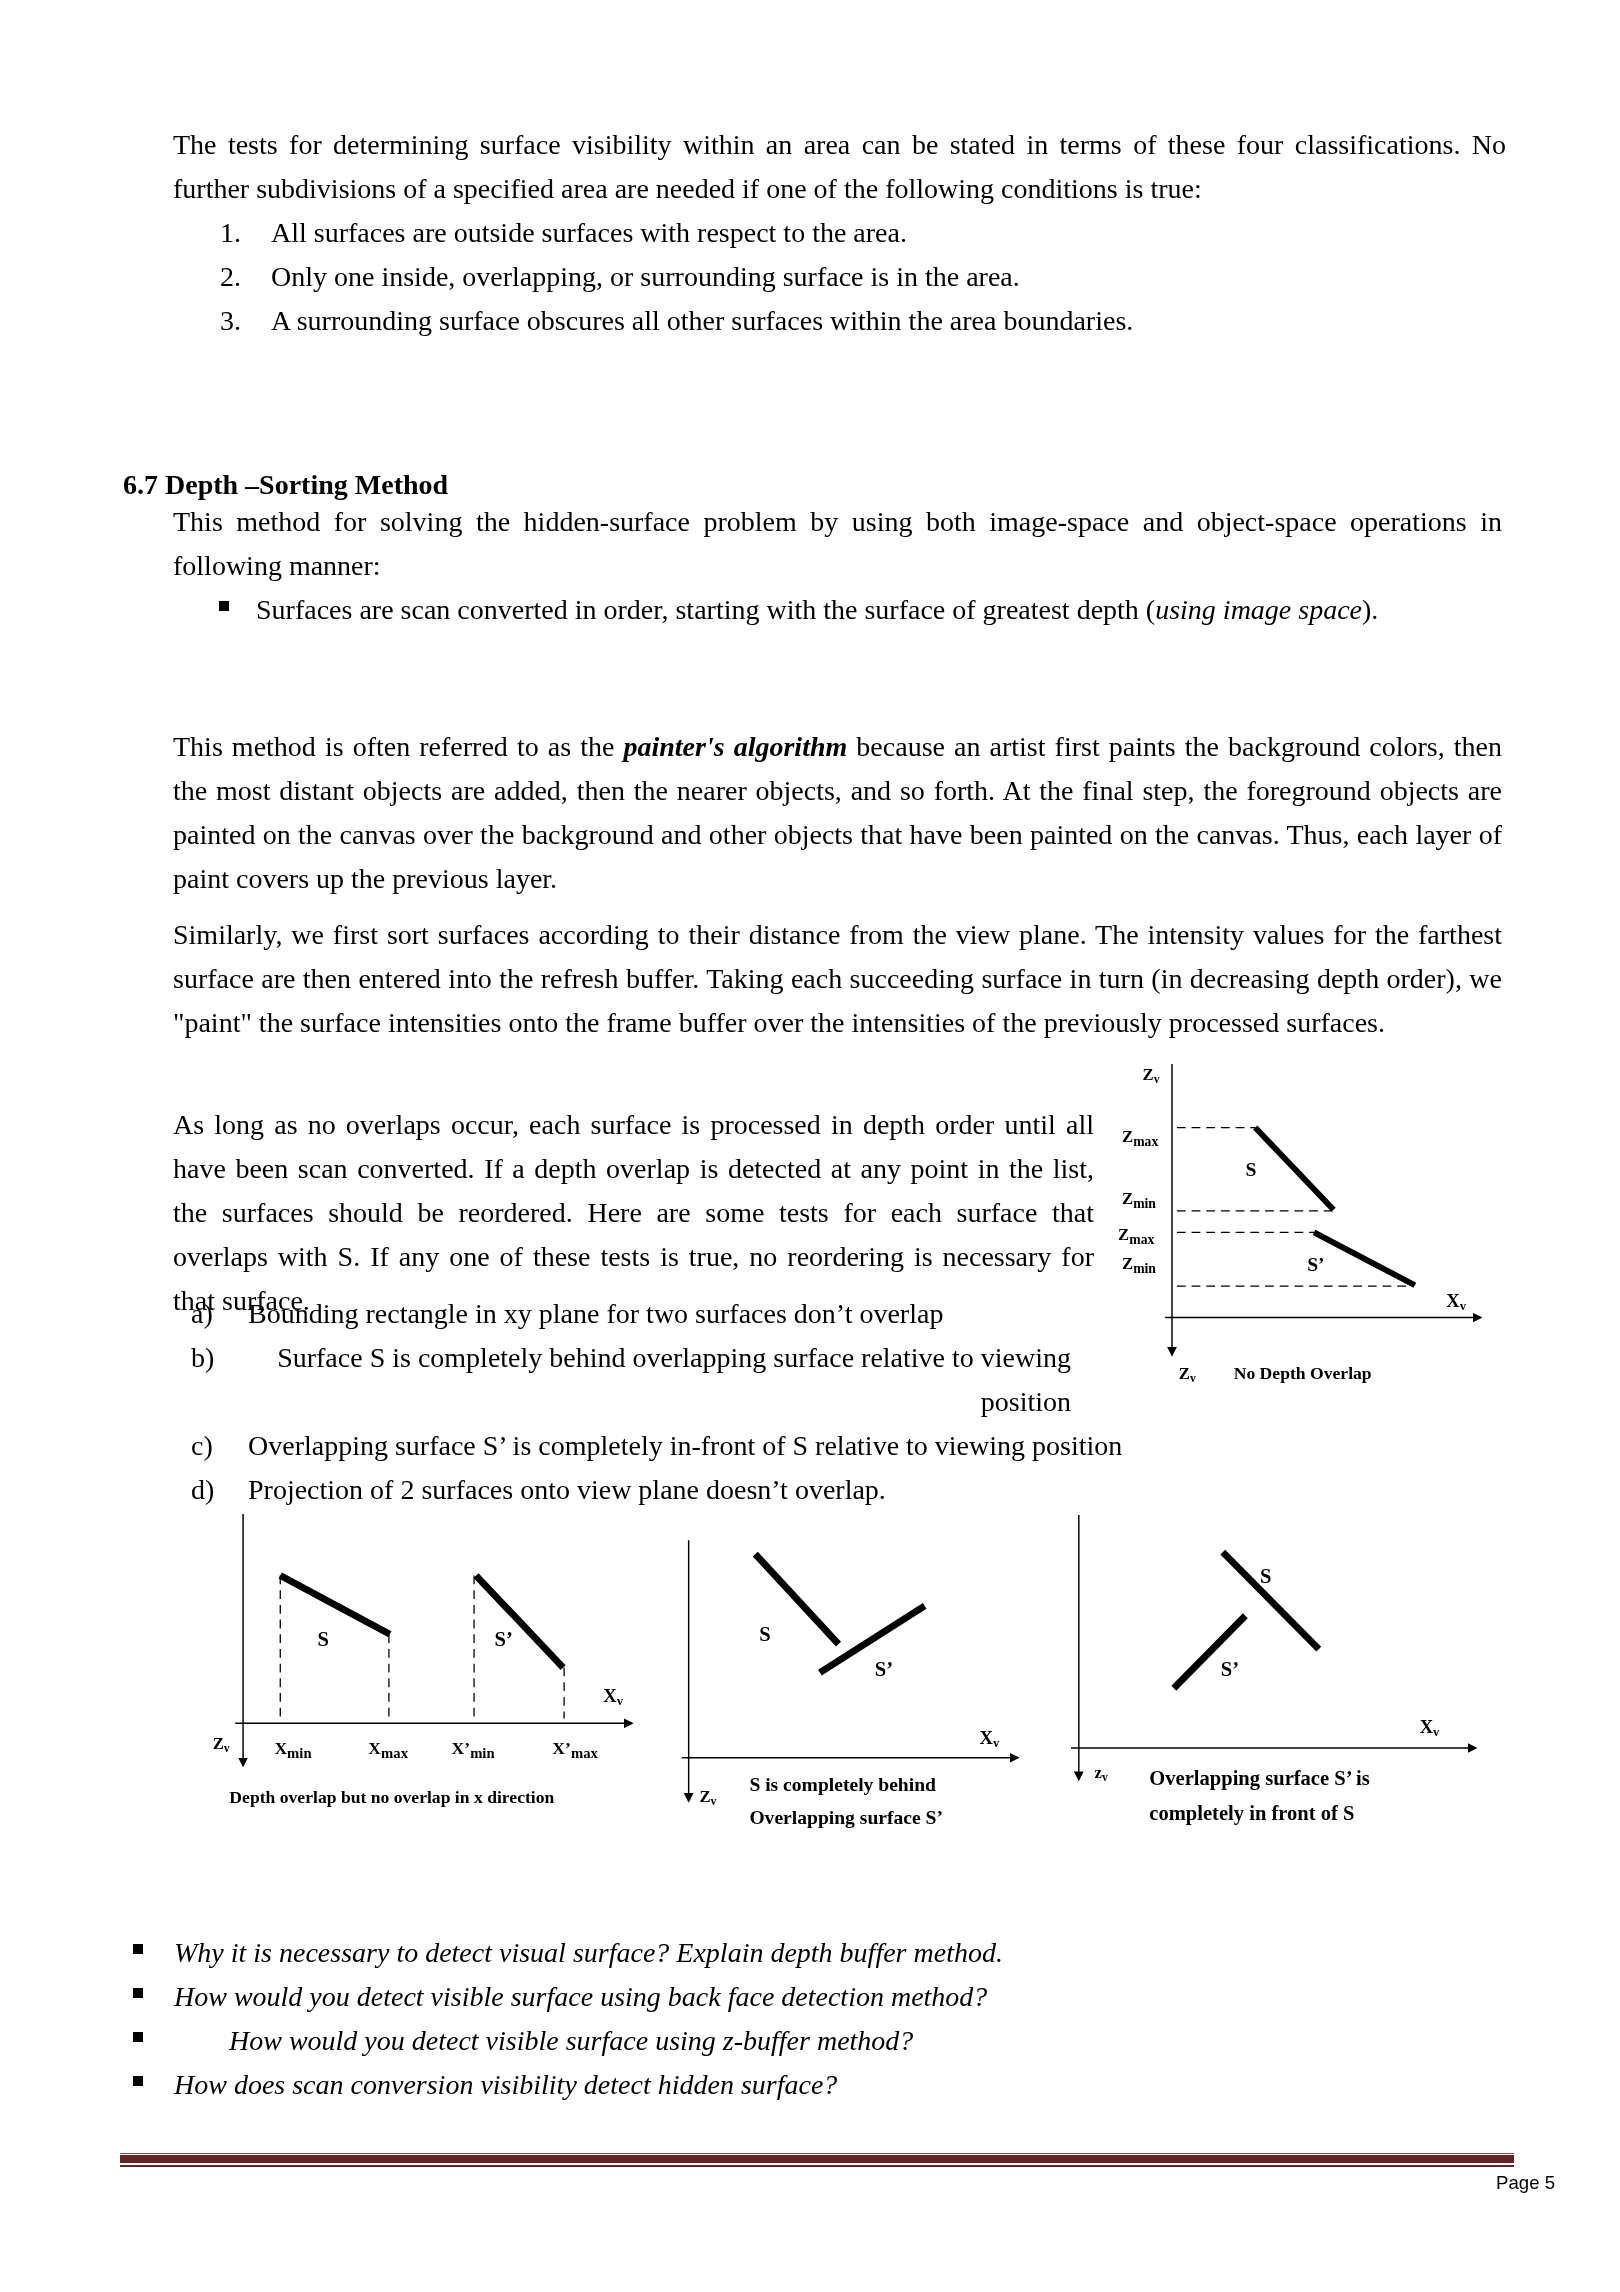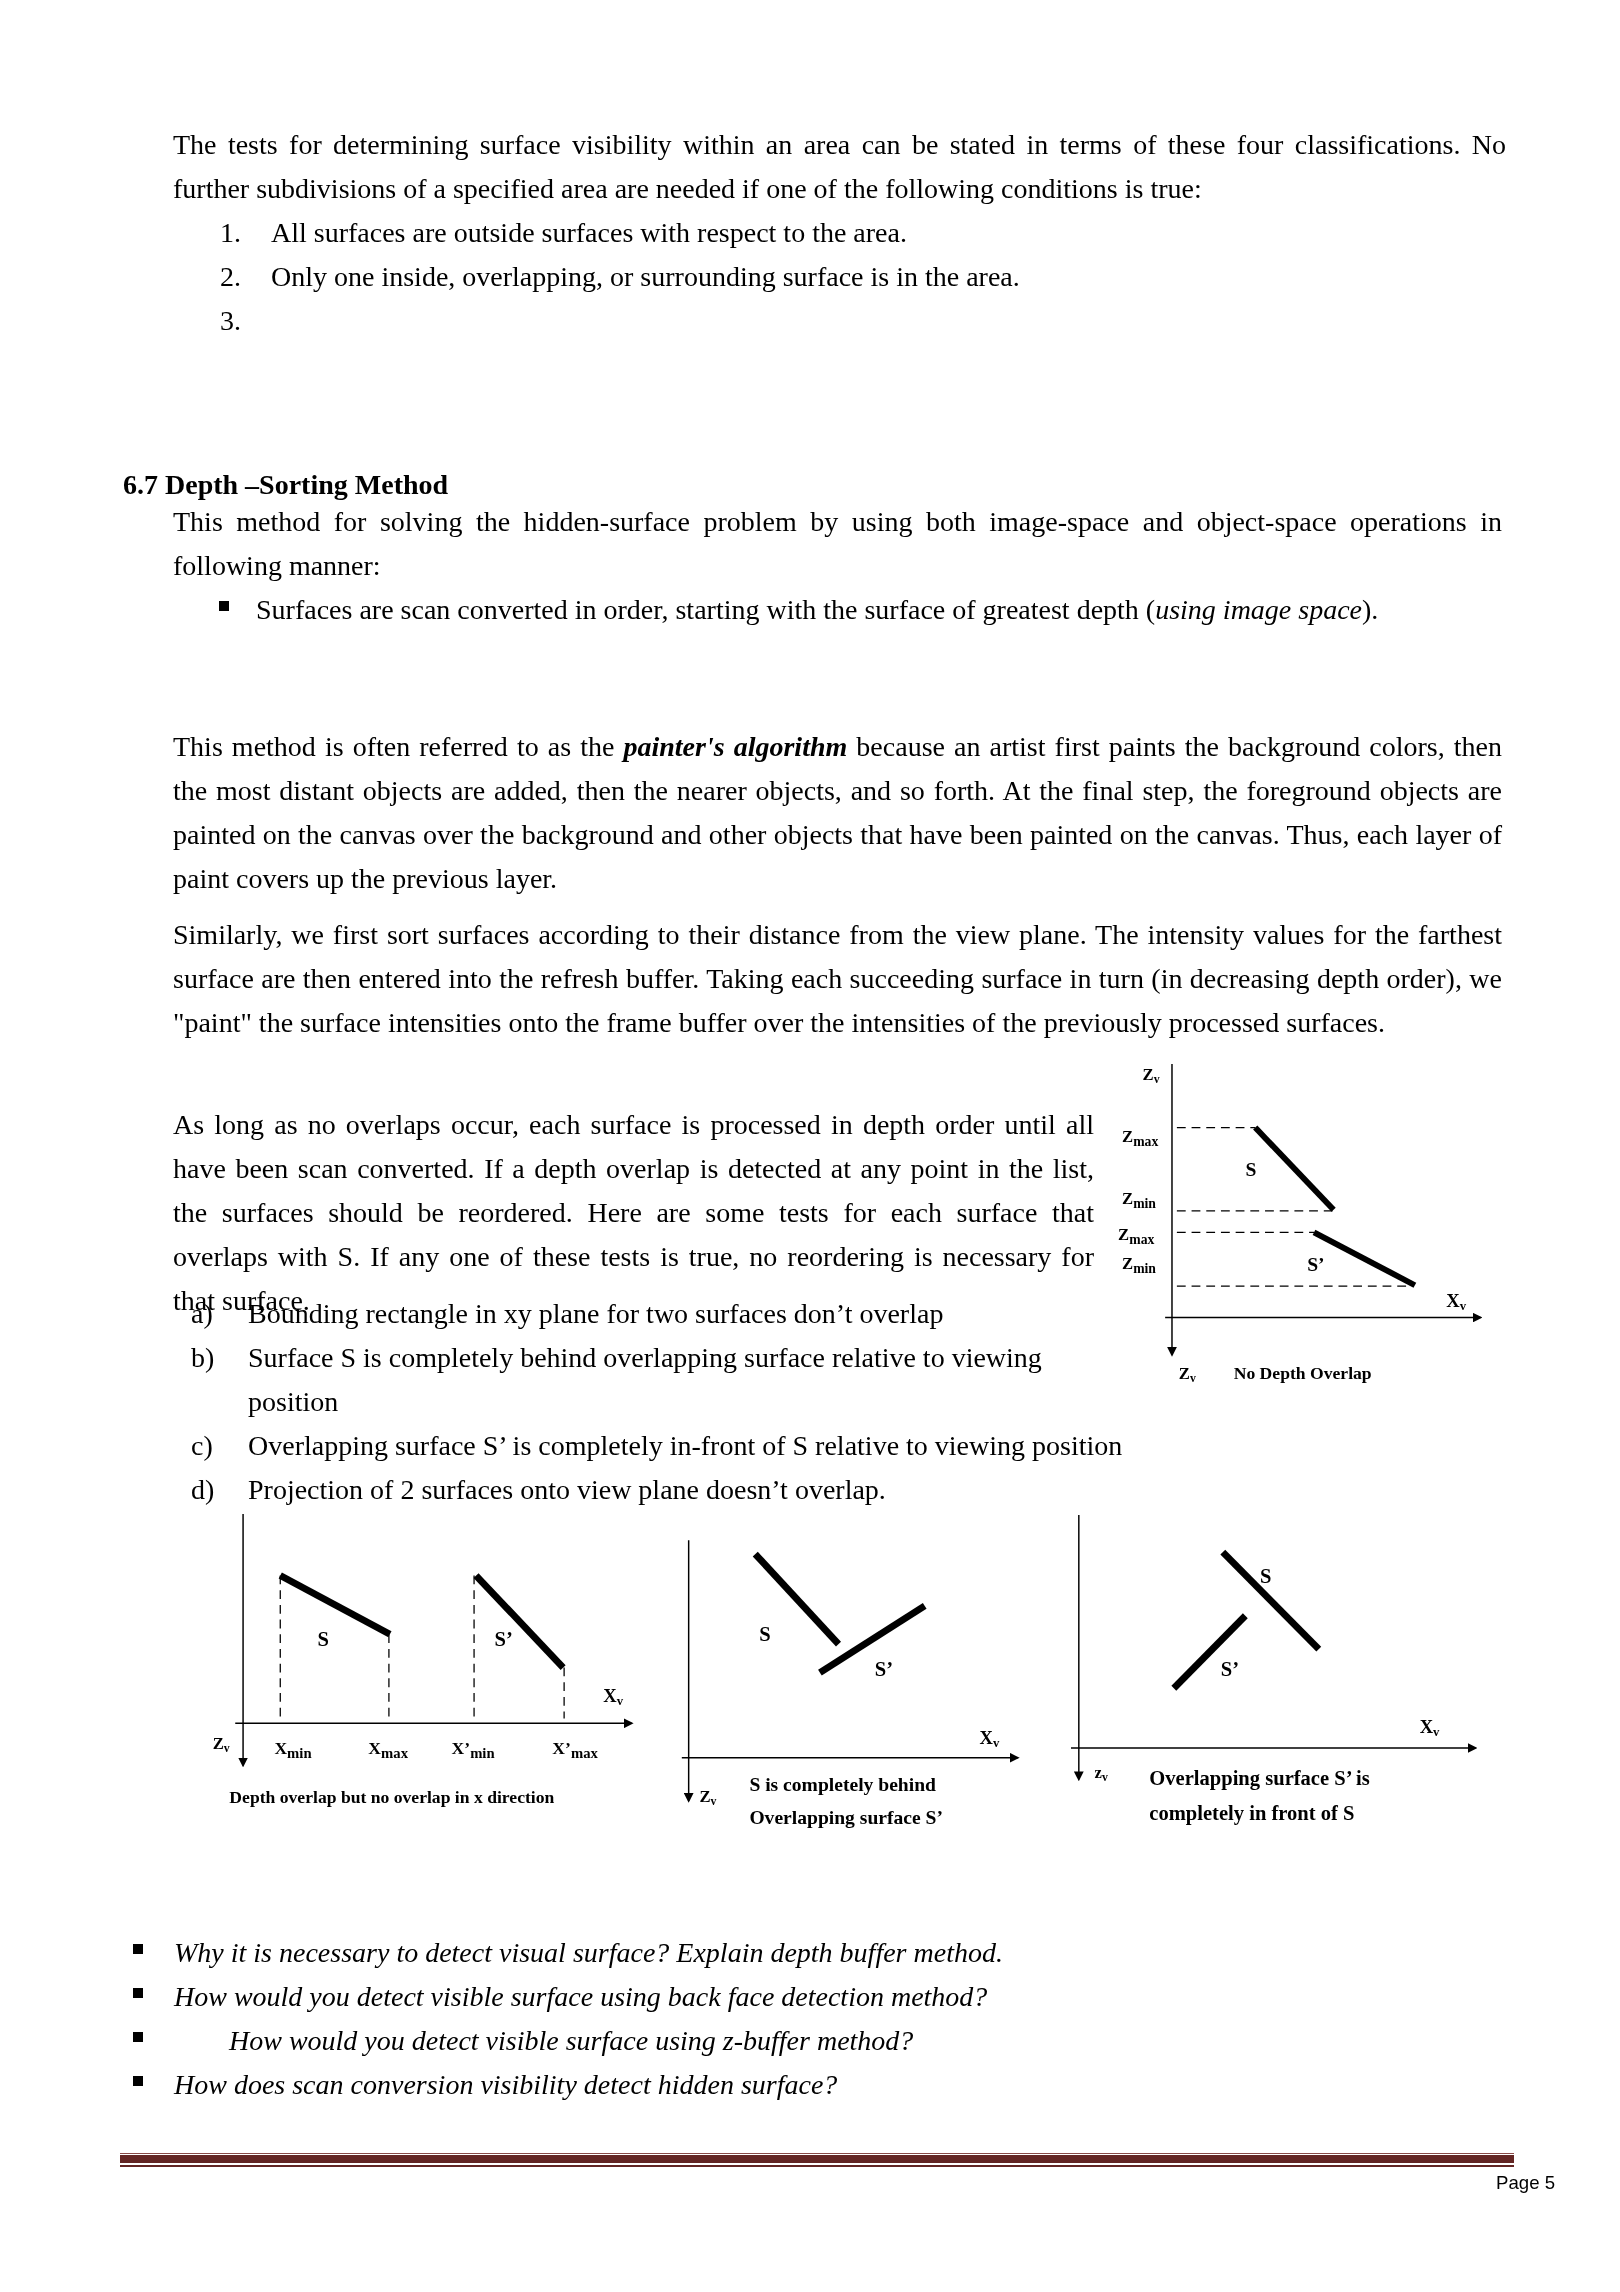--- a/index.html
+++ b/index.html
@@ -27,20 +27,21 @@
     <div class="row">
         <span class="num">1.</span>
         <span>All surfaces are outside surfaces with respect to the area.</span>
       </div>
     <div class="row">
         <span class="num">2.</span>
         <span>Only one inside, overlapping, or surrounding surface is in the area.</span>
       </div>
     <div class="row">
         <span class="num">3.</span>
+        <span>A surrounding surface obscures all other surfaces within the area boundaries.</span>
       </div>
   </div>
 </div>
 
 <div class="txt h" style="left:123px; top:463px;">6.7 Depth –Sorting Method</div>
 
 <div class="txt" style="left:173px; top:500px; width:1329px;">
   <p class="just">This method for solving the hidden-surface problem by using both image-space and object-space operations in following manner:</p>
   <div style="padding-left:36px;">
     <div class="row">
@@ -58,21 +59,21 @@
 
 <div class="txt just" style="left:173px; top:1103px; width:921px;">As long as no overlaps occur, each surface is processed in depth order until all have been scan converted. If a depth overlap  is detected at any point in the list, the surfaces should be reordered. Here are some tests for each surface that overlaps with S. If any one of these tests is true, no reordering is necessary for that surface.</div>
 
 <div class="txt" style="left:191px; top:1292px; width:1176px;">
   <div class="row">
       <span class="lit">a)</span>
       <span>Bounding rectangle in xy plane for two surfaces don’t overlap</span>
     </div>
   <div class="row">
       <span class="lit">b)</span>
-      <span style="width:823px;">Surface S is completely behind overlapping surface relative to viewing position</span>
+      <span style="width:823px;text-align:right;">Surface S is completely behind overlapping surface relative to viewing position</span>
     </div>
   <div class="row">
       <span class="lit">c)</span>
       <span>Overlapping surface S’ is completely in-front of S relative to viewing position</span>
     </div>
   <div class="row">
       <span class="lit">d)</span>
       <span>Projection of 2 surfaces onto view plane doesn’t overlap.</span>
     </div>
 </div>

